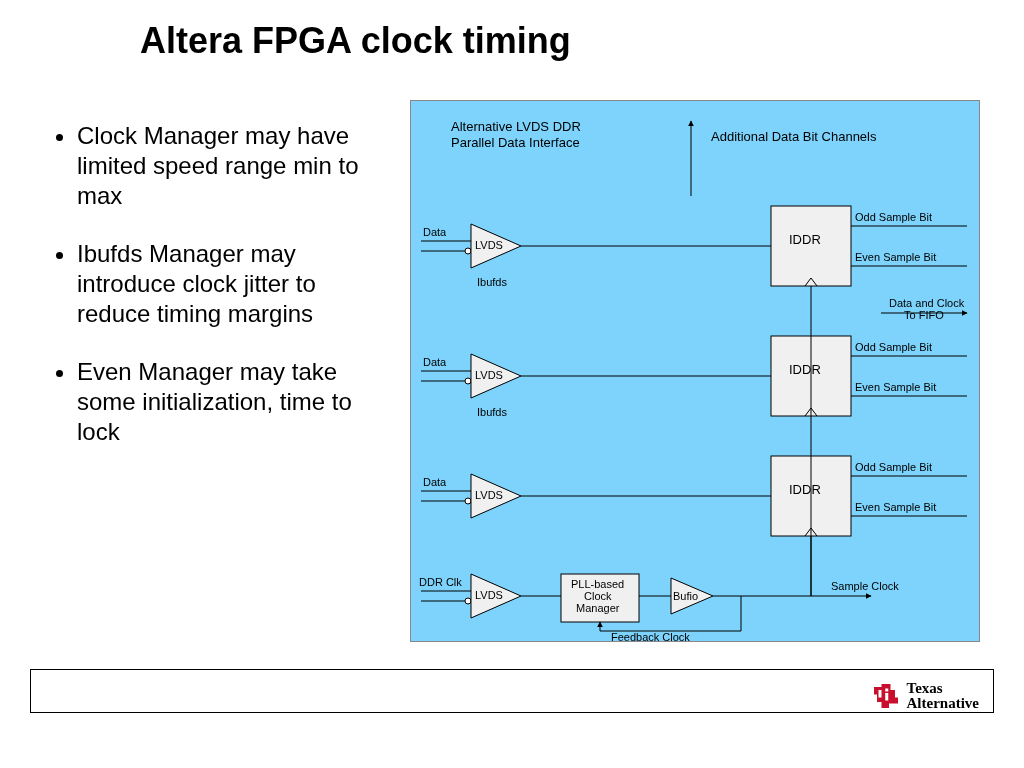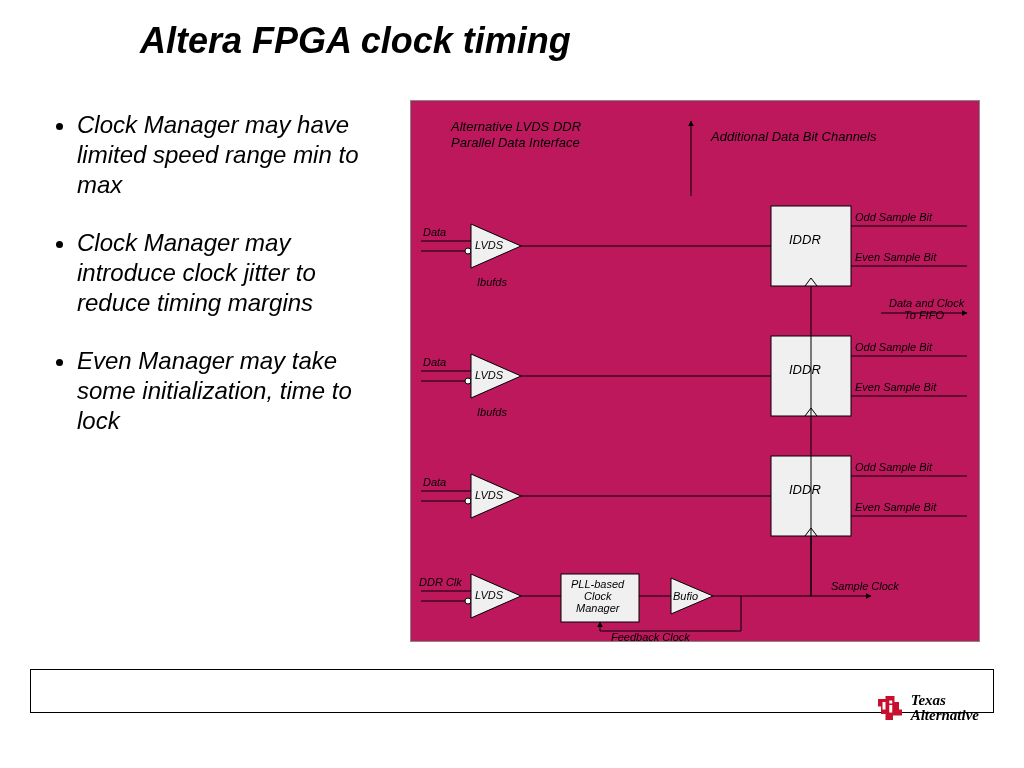--- a/index.html
+++ b/index.html
@@ -9,21 +9,20 @@
     height: 768px;
     background: #fff;
     font-family: Arial, Helvetica, sans-serif;
     color: #000;
     overflow: hidden;
   }
   .slide {
     position: relative;
     width: 1024px;
     height: 753px;
-    font-style: italic;
   }
   .title {
     position: absolute;
     left: 140px;
     top: 20px;
     font-size: 36px;
     font-weight: bold;
   }
   .bullets {
     position: absolute;
@@ -32,47 +31,48 @@
     width: 320px;
     font-size: 24px;
     line-height: 1.25;
   }
   .bullets ul {
     padding-left: 22px;
     margin: 0;
   }
   .bullets li {
     margin-bottom: 28px;
+    margin-top: 11px;
   }
   .diagram-frame {
     position: absolute;
     left: 410px;
     top: 100px;
     width: 568px;
     height: 540px;
     border: 1px solid #888;
-    background: #be185d;
+    background: #7dd3fc;
   }
   .diagram-frame svg {
     width: 100%;
     height: 100%;
   }
   .footer-bar {
     position: absolute;
     left: 30px;
     bottom: 40px;
     width: 964px;
     height: 44px;
     border: 1px solid #000;
     box-sizing: border-box;
   }
   .ti-logo {
     position: absolute;
     right: 45px;
-    bottom: 30px;
+    bottom: 42px;
     display: flex;
     align-items: center;
     gap: 6px;
   }
   .ti-mark {
     width: 30px;
     height: 28px;
   }
   .ti-text {
     font-family: "Times New Roman", serif;
@@ -87,21 +87,21 @@
 </head>
 <body>
 
 <div class="slide">
 
   <div class="title">Altera FPGA clock timing</div>
 
   <div class="bullets">
     <ul>
       <li>Clock Manager may have limited speed range min to max</li>
-      <li>Clock Manager may introduce clock jitter to reduce timing margins</li>
+      <li>Ibufds Manager may introduce clock jitter to reduce timing margins</li>
       <li>Even Manager may take some initialization, time to lock</li>
     </ul>
   </div>
 
   <div class="diagram-frame">
     <svg viewBox="0 0 568 540">
       <defs>
         <marker id="arrow" viewBox="0 0 10 10" refX="9" refY="5" markerWidth="6" markerHeight="6" orient="auto-start-reverse">
           <path d="M 0 0 L 10 5 L 0 10 z" fill="#000"></path>
         </marker>

